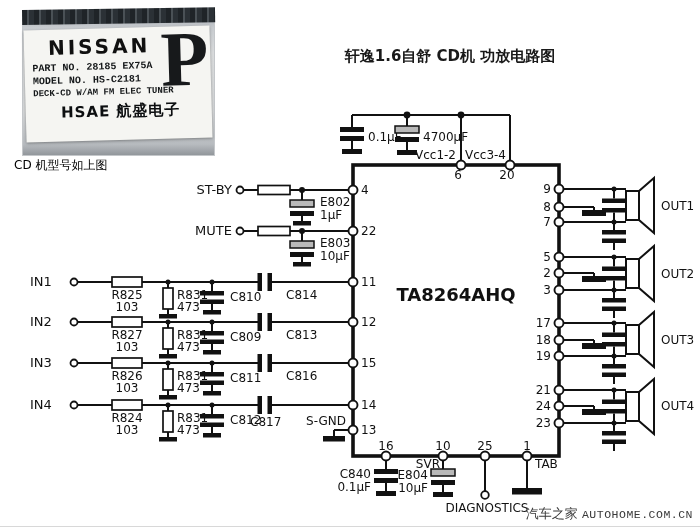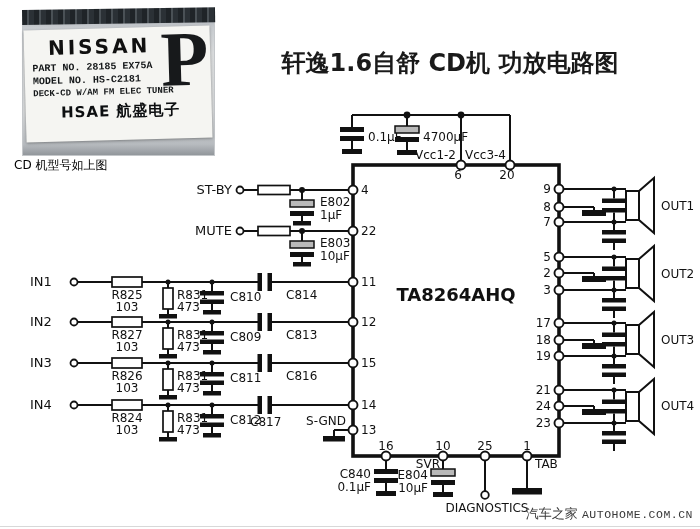--- a/index.html
+++ b/index.html
@@ -18,21 +18,21 @@
   .brand{font-weight:bold;font-size:20px;letter-spacing:3px;color:#101010;margin:2px 0 2px 16px;}
   .tline{font-family:"Liberation Mono","DejaVu Sans Mono",monospace;font-size:10px;font-weight:bold;
          color:#15181a;line-height:13px;white-space:nowrap;}
   .maker{font-weight:bold;font-size:15px;letter-spacing:1px;color:#0c0e10;margin-top:3px;text-align:center;}
   .bigP{position:absolute;right:2px;top:-6px;font-size:78px;line-height:78px;font-weight:bold;color:#17191b;
         font-family:"Liberation Serif","DejaVu Serif",serif;}
   .caption{position:absolute;left:14px;top:157px;font-size:12px;color:#000;}
 
   
   .title{position:absolute;left:450px;top:47px;transform:translateX(-50%);
-         font-size:24px;font-weight:bold;white-space:nowrap;color:#1a1a1a;}
+         font-size:15px;font-weight:bold;white-space:nowrap;color:#1a1a1a;}
   .watermark{position:absolute;right:7px;bottom:6px;font-size:13px;color:#3a3a3a;white-space:nowrap;margin-left:33px;}
   .watermark .en{font-family:"Liberation Mono","DejaVu Sans Mono",monospace;font-size:11.5px;letter-spacing:.5px;}
   .baseline-rule{position:absolute;left:0;right:0;bottom:2px;height:1px;background:#d8d8d8;}
 
   
   svg{position:absolute;left:0;top:0;}
   .w{stroke:#111;stroke-width:2;fill:none;stroke-linecap:butt;}
   .res{fill:#fff;stroke:#111;stroke-width:1.7;}
   .bar{fill:#111;stroke:none;}
   .ecap{fill:#b9b9b9;stroke:#111;stroke-width:1.5;}

